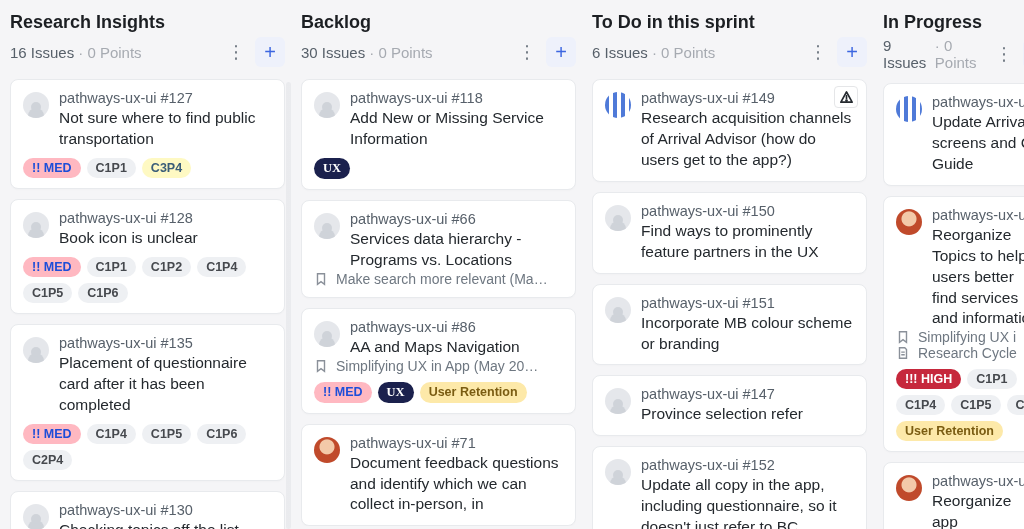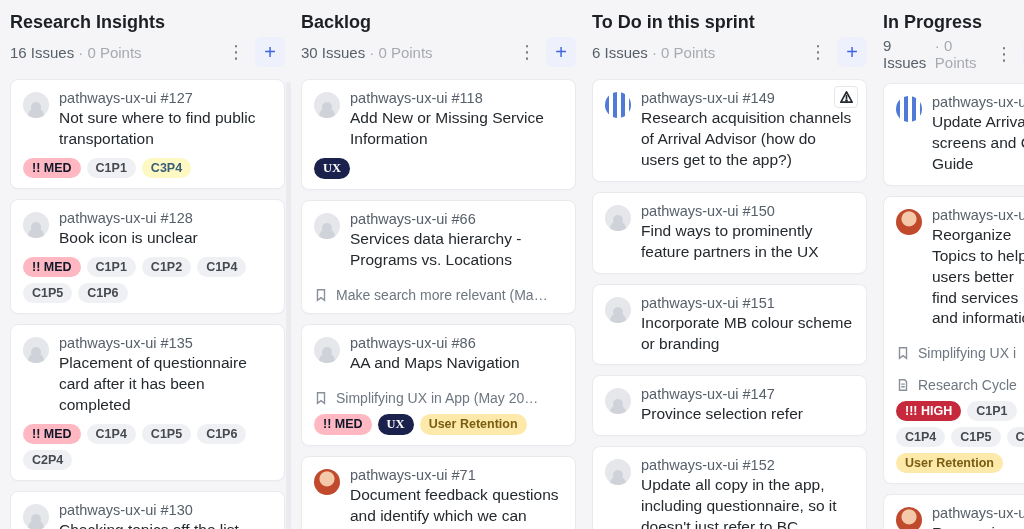--- a/index.html
+++ b/index.html
@@ -147,30 +147,30 @@
     display: inline-flex;
     align-items: center;
     font-size: 12.5px;
     font-weight: 600;
     padding: 3px 9px;
     border-radius: 999px;
     background: #eef0f3;
     color: #46494e;
     white-space: nowrap;
   }
-  .pill.med   { background: #ffb8c1; color: #0f172a; }
+  .pill.med   { background: #ffb8c1; color: #1d4ed8; }
   .pill.high  { background: #c6283c; color: #ffffff; }
   .pill.ux    { background: #1b214d; color: #fff; font-family: Liberation Serif, serif; }
   .pill.cyan  { background: #fef9c3; color: #3a5d78; }
   .pill.ret   { background: #fde9a9; color: #7a5c12; }
   .meta-row {
     display: flex;
     align-items: center;
     gap: 8px;
-    margin-top: 16px;
+    margin-top: 0;
     font-size: 14px;
     color: #6e7781;
     white-space: nowrap;
     overflow: hidden;
     text-overflow: ellipsis;
   }
   .meta-icon {
     width: 14px; height: 14px;
     display: inline-flex; align-items: center; justify-content: center;
     flex: 0 0 14px;

